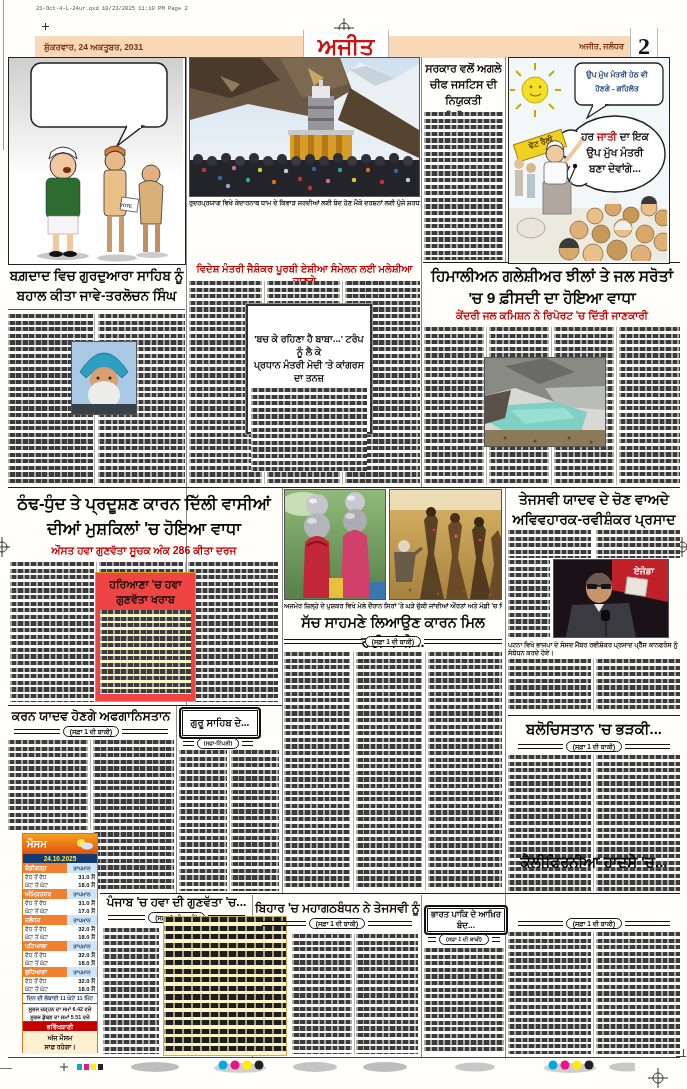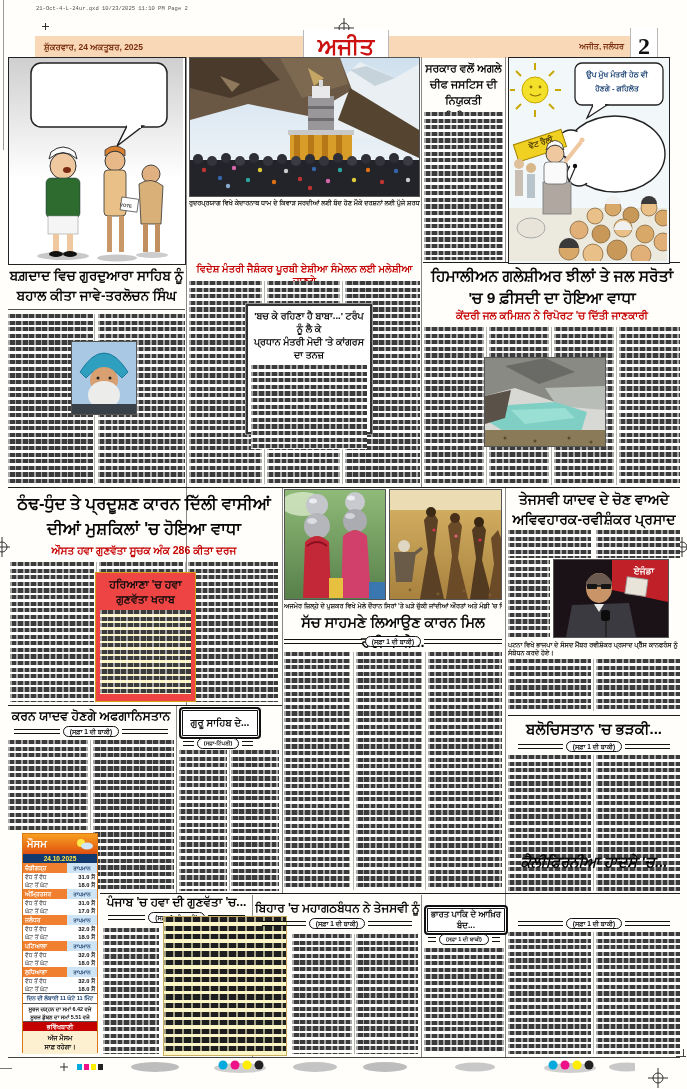--- a/index.html
+++ b/index.html
@@ -58,21 +58,21 @@
   </svg>
   <svg class="abs" style="left:648px;top:1068px;" width="20" height="20">
     <circle class="reg" cx="10" cy="10" r="5"></circle>
       <line class="reg" x1="10" y1="0" x2="10" y2="20"></line>
       <line class="reg" x1="0" y1="10" x2="20" y2="10"></line>
   </svg>
   <div class="abs" style="left:42px;top:26px;width:7px;height:1px;background:#333;"></div>
   <div class="abs" style="left:45px;top:23px;width:1px;height:7px;background:#333;"></div>
 
   <div class="abs masthead" style="left:35px;top:36px;width:616px;height:22px;"></div>
-  <div class="abs mh-red" style="left:44px;top:36px;height:22px;line-height:22px;font-size:8.5px;">ਸ਼ੁੱਕਰਵਾਰ, 24 ਅਕਤੂਬਰ, 2025</div>
+  <div class="abs mh-red" style="left:44px;top:36px;height:22px;line-height:22px;font-size:8.5px;">ਸ਼ੁੱਕਰਵਾਰ, 24 ਅਕਤੂਬਰ, 2031</div>
   <div class="abs" style="left:303px;top:30px;width:84px;height:32px;background:#fff;border-left:1px solid #b9b9b9;border-right:1px solid #b9b9b9;
        display:flex;align-items:center;justify-content:center;font-size:23px;font-weight:800;color:#cc1111;">ਅਜੀਤ</div>
   <div class="abs mh-red" style="left:538px;top:36px;width:86px;height:22px;line-height:22px;font-size:8px;text-align:right;">ਅਜੀਤ, ਜਲੰਧਰ</div>
   <div class="abs" style="left:630px;top:28px;width:26px;height:36px;background:#fff;border-left:1px solid #b9b9b9;border-right:1px solid #b9b9b9;
        display:flex;align-items:center;justify-content:center;font-family:'Liberation Serif','DejaVu Serif',serif;font-size:24px;font-weight:700;color:#111;">2</div>
 
   <div class="abs vr" style="left:186px;top:57px;height:648px;"></div>
   <div class="abs vr" style="left:176px;top:706px;height:187px;"></div>
   <div class="abs vr" style="left:282px;top:487px;height:406px;"></div>
   <div class="abs vr" style="left:252px;top:895px;height:162px;"></div>
@@ -219,21 +219,21 @@
     </svg>
   </div>
   <div class="abs cap nowrap" style="left:189px;top:199px;width:231px;">ਰੁਦਰਪ੍ਰਯਾਗ ਵਿਖੇ ਕੇਦਾਰਨਾਥ ਧਾਮ ਦੇ ਕਿਵਾੜ ਸਰਦੀਆਂ ਲਈ ਬੰਦ ਹੋਣ ਮੌਕੇ ਦਰਸ਼ਨਾਂ ਲਈ ਪੁੱਜੇ ਸ਼ਰਧਾਲੂਆਂ ਦੀ ਭਾਰੀ ਭੀੜ।</div>
   <div class="abs sub" style="left:189px;top:263px;width:231px;font-size:10px;">ਵਿਦੇਸ਼ ਮੰਤਰੀ ਜੈਸ਼ੰਕਰ ਪੂਰਬੀ ਏਸ਼ੀਆ ਸੰਮੇਲਨ ਲਈ ਮਲੇਸ਼ੀਆ ਜਾਣਗੇ</div>
   <div class="abs greek" style="left:189px;top:281px;width:73px;height:203px;"></div>
   <div class="abs greek" style="left:267px;top:281px;width:73px;height:203px;"></div>
   <div class="abs greek" style="left:345px;top:281px;width:75px;height:203px;"></div>
   <div class="abs vr2" style="left:264px;top:281px;height:203px;"></div>
   <div class="abs vr2" style="left:342px;top:281px;height:203px;"></div>
   <div class="abs" style="left:246px;top:304px;width:122px;height:126px;background:#fff;border:2px solid #333;box-shadow:0 0 0 1px #999;">
-    <div style="font-size:9.5px;line-height:13px;font-weight:800;text-align:center;padding:3px 2px 2px 2px;">
+    <div style="font-size:9.5px;line-height:13px;font-weight:800;text-align:center;padding:14px 2px 2px 2px;margin-top:12px;">
       <div>'ਬਚ ਕੇ ਰਹਿਣਾ ਹੈ ਬਾਬਾ...' ਟਰੰਪ ਨੂੰ ਲੈ ਕੇ</div>
       <div>ਪ੍ਰਧਾਨ ਮੰਤਰੀ ਮੋਦੀ 'ਤੇ ਕਾਂਗਰਸ ਦਾ ਤਨਜ਼</div>
     </div>
     <div class="greek" style="margin:2px 3px;height:84px;"></div>
   </div>
 
   <div class="abs hl" style="left:424px;top:60px;width:79px;font-size:11px;line-height:16px;">ਸਰਕਾਰ ਵਲੋਂ ਅਗਲੇ ਚੀਫ ਜਸਟਿਸ ਦੀ ਨਿਯੁਕਤੀ ਪ੍ਰਕਿਰਿਆ ਸ਼ੁਰੂ</div>
   <div class="abs greek" style="left:424px;top:112px;width:79px;height:148px;"></div>
 
   <div class="abs" style="left:508px;top:57px;width:160px;height:205px;border:1px solid #222;background:#f2f7fa;">
@@ -306,20 +306,25 @@
         <circle cx="84" cy="196" r="10" fill="#e8c088" stroke="#7a5a30" stroke-width="0.7"></circle>
         <circle cx="108" cy="192" r="10" fill="#c89858" stroke="#7a5a30" stroke-width="0.7"></circle>
         <circle cx="132" cy="197" r="10" fill="#e0b078" stroke="#7a5a30" stroke-width="0.7"></circle>
         <path d="M50,190 a10,10 0 0 1 20,0 z" fill="#3a3a3a"></path>
         <ellipse cx="22" cy="170" rx="14" ry="10" fill="#e8e4da" stroke="#999" stroke-width="0.8"></ellipse>
       </g>
     </svg>
     <div class="abs" style="left:62px;top:10px;width:92px;text-align:center;font-size:7.5px;line-height:14px;font-weight:700;color:#123a6e;">
       <div>ਉਪ ਮੁੱਖ ਮੰਤਰੀ ਹੇਠ ਵੀ</div>
       <div>ਹੋਣਗੇ - ਗਹਿਲੋਤ</div>
+    </div>
+    <div class="abs" style="left:58px;top:70px;width:96px;text-align:center;font-size:10.5px;line-height:16px;font-weight:800;color:#111;">
+      <div><span>ਹਰ </span><span style="color:#c40000">ਜਾਤੀ</span><span> ਦਾ ਇਕ</span></div>
+      <div>ਉਪ ਮੁੱਖ ਮੰਤਰੀ</div>
+      <div>ਬਣਾ ਦੇਵਾਂਗੇ...</div>
     </div>
     <div class="abs" style="left:6px;top:80px;width:52px;text-align:center;font-size:8px;font-weight:800;color:#4a3800;transform:rotate(-18deg);">ਵੋਟ ਰੈਲੀ</div>
   </div>
 
   <div class="abs hl" style="left:424px;top:265px;width:256px;font-size:15.5px;line-height:22px;">ਹਿਮਾਲੀਅਨ ਗਲੇਸ਼ੀਅਰ ਝੀਲਾਂ ਤੇ ਜਲ ਸਰੋਤਾਂ 'ਚ 9 ਫ਼ੀਸਦੀ ਦਾ ਹੋਇਆ ਵਾਧਾ</div>
   <div class="abs sub" style="left:424px;top:309px;width:256px;font-size:10.5px;">ਕੇਂਦਰੀ ਜਲ ਕਮਿਸ਼ਨ ਨੇ ਰਿਪੋਰਟ 'ਚ ਦਿੱਤੀ ਜਾਣਕਾਰੀ</div>
   <div class="abs greek" style="left:424px;top:327px;width:60px;height:158px;"></div>
   <div class="abs greek" style="left:489px;top:327px;width:60px;height:158px;"></div>
   <div class="abs greek" style="left:554px;top:327px;width:60px;height:158px;"></div>
   <div class="abs greek" style="left:619px;top:327px;width:61px;height:158px;"></div>
@@ -601,21 +606,21 @@
   <div class="abs vr2" style="left:354px;top:934px;height:120px;"></div>
 
   <div class="abs dblbox" style="left:424px;top:905px;width:80px;height:26px;font-size:8.5px;">ਭਾਰਤ ਪਾਕਿ ਦੇ ਆਖ਼ਿਰ ਬੰਦ...</div>
   <div class="abs pillrow" style="left:428px;top:934px;width:72px;">
     <i class="pl"></i>
       <span class="pill" style="font-size:5.5px;">(ਸਫ਼ਾ 1 ਦੀ ਬਾਕੀ)</span>
       <i class="pl"></i>
   </div>
   <div class="abs greek" style="left:424px;top:948px;width:80px;height:106px;"></div>
 
-  <div class="abs hl" style="left:508px;top:852px;width:172px;font-size:15px;line-height:19px;white-space:nowrap;overflow:hidden;font-style:italic;">ਕੈਲੀਫਿਰਨੀਆ ਹਾਦਸੇ 'ਚ...</div>
+  <div class="abs hl" style="left:508px;top:852px;width:172px;font-size:15px;line-height:19px;white-space:nowrap;overflow:hidden;">ਕੈਲੀਫਿਰਨੀਆ ਹਾਦਸੇ 'ਚ...</div>
   <div class="abs pillrow" style="left:518px;top:918px;width:152px;">
     <i class="pl"></i>
       <span class="pill">(ਸਫ਼ਾ 1 ਦੀ ਬਾਕੀ)</span>
       <i class="pl"></i>
   </div>
   <div class="abs greek" style="left:508px;top:932px;width:83px;height:122px;"></div>
   <div class="abs greek" style="left:596px;top:932px;width:84px;height:122px;"></div>
   <div class="abs vr2" style="left:593px;top:932px;height:122px;"></div>
 
   <svg class="abs" style="left:55px;top:1059px;" width="580" height="16">

